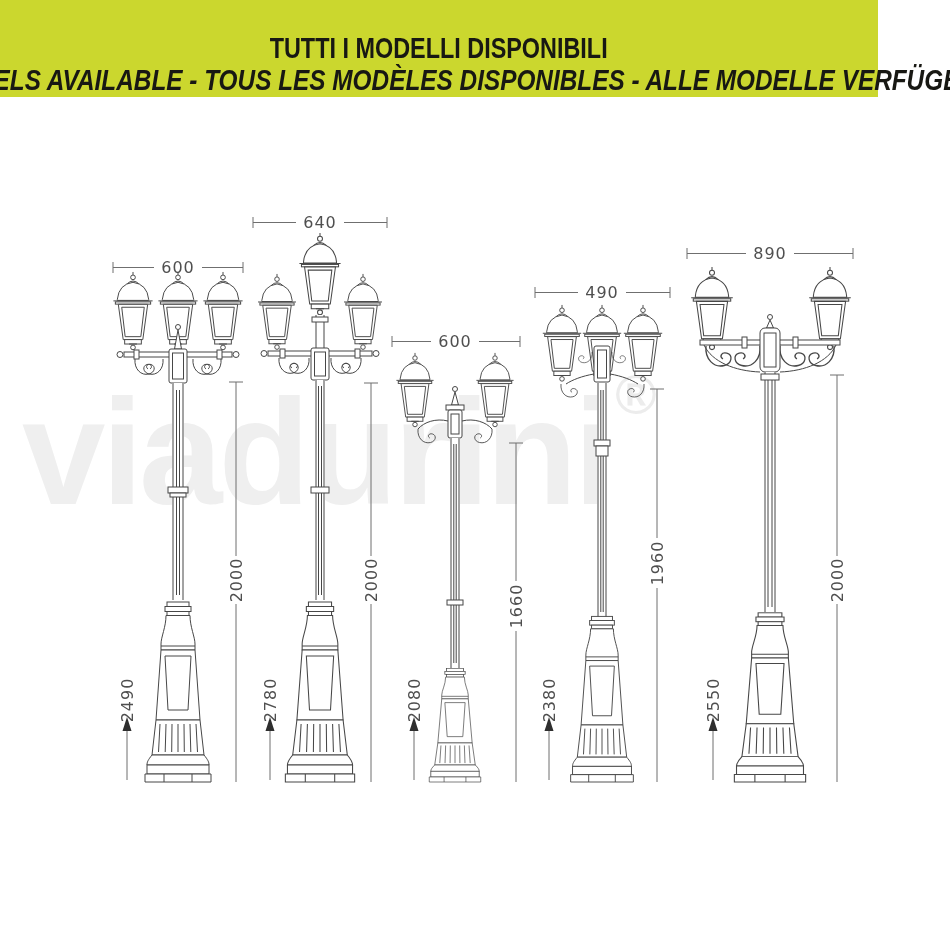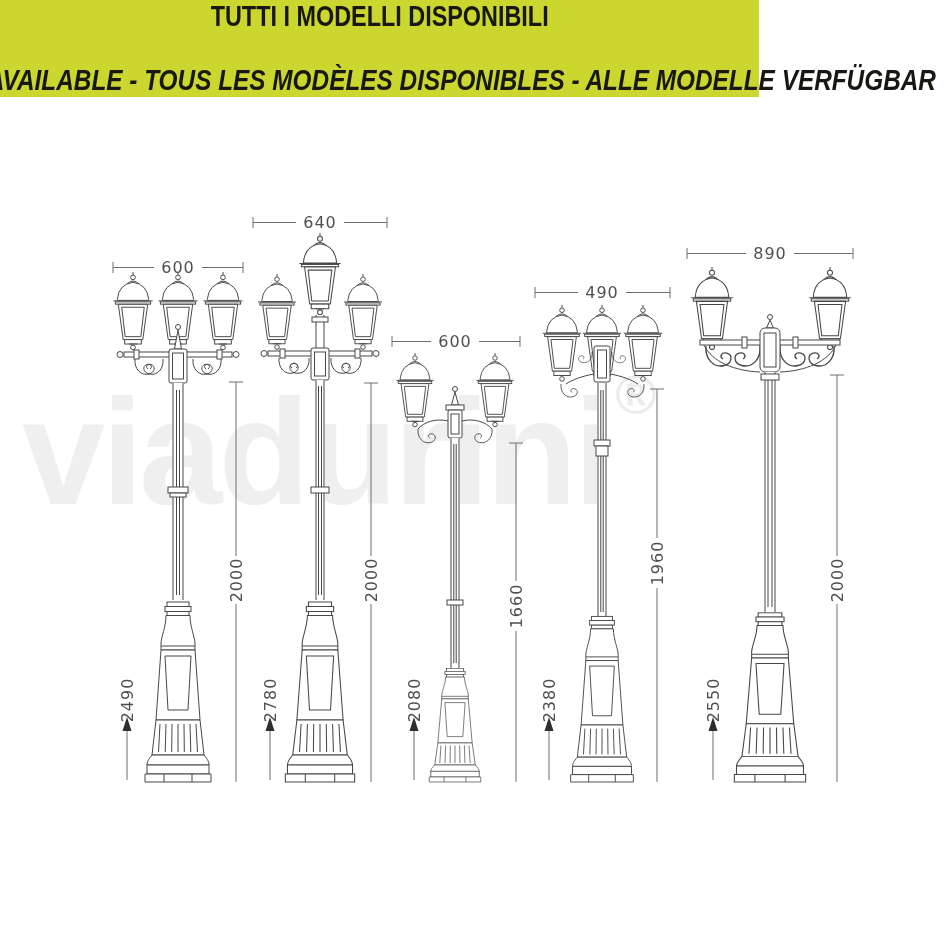--- a/index.html
+++ b/index.html
@@ -2,23 +2,23 @@
 <html><head>
 <meta charset="utf-8">
 <style>
   html,body { margin:0; padding:0; background:#ffffff; }
   .page {
     position:relative; width:950px; height:950px; overflow:hidden;
     background:#ffffff; font-family:"Liberation Sans", sans-serif;
   }
   
   .header {
-    position:absolute; top:0; left:0; width:759px; height:97px;
+    position:absolute; top:0; left:0; width:878px; height:97px;
     background:#cbd72e; z-index:30;
-    display:flex; flex-direction:column; align-items:center; justify-content:space-between;
+    display:flex; flex-direction:column; align-items:center; justify-content:flex-end;
   }
   .header .title {
     font-size:30px; font-weight:bold; color:#181813; line-height:1.05;
     transform:scaleX(0.78); transform-origin:center; white-space:nowrap;
   }
   .header .subtitle {
     font-size:29px; font-weight:bold; font-style:italic; color:#181813; line-height:1.15;
     transform:scaleX(0.84); transform-origin:center; white-space:nowrap;
   }
   

